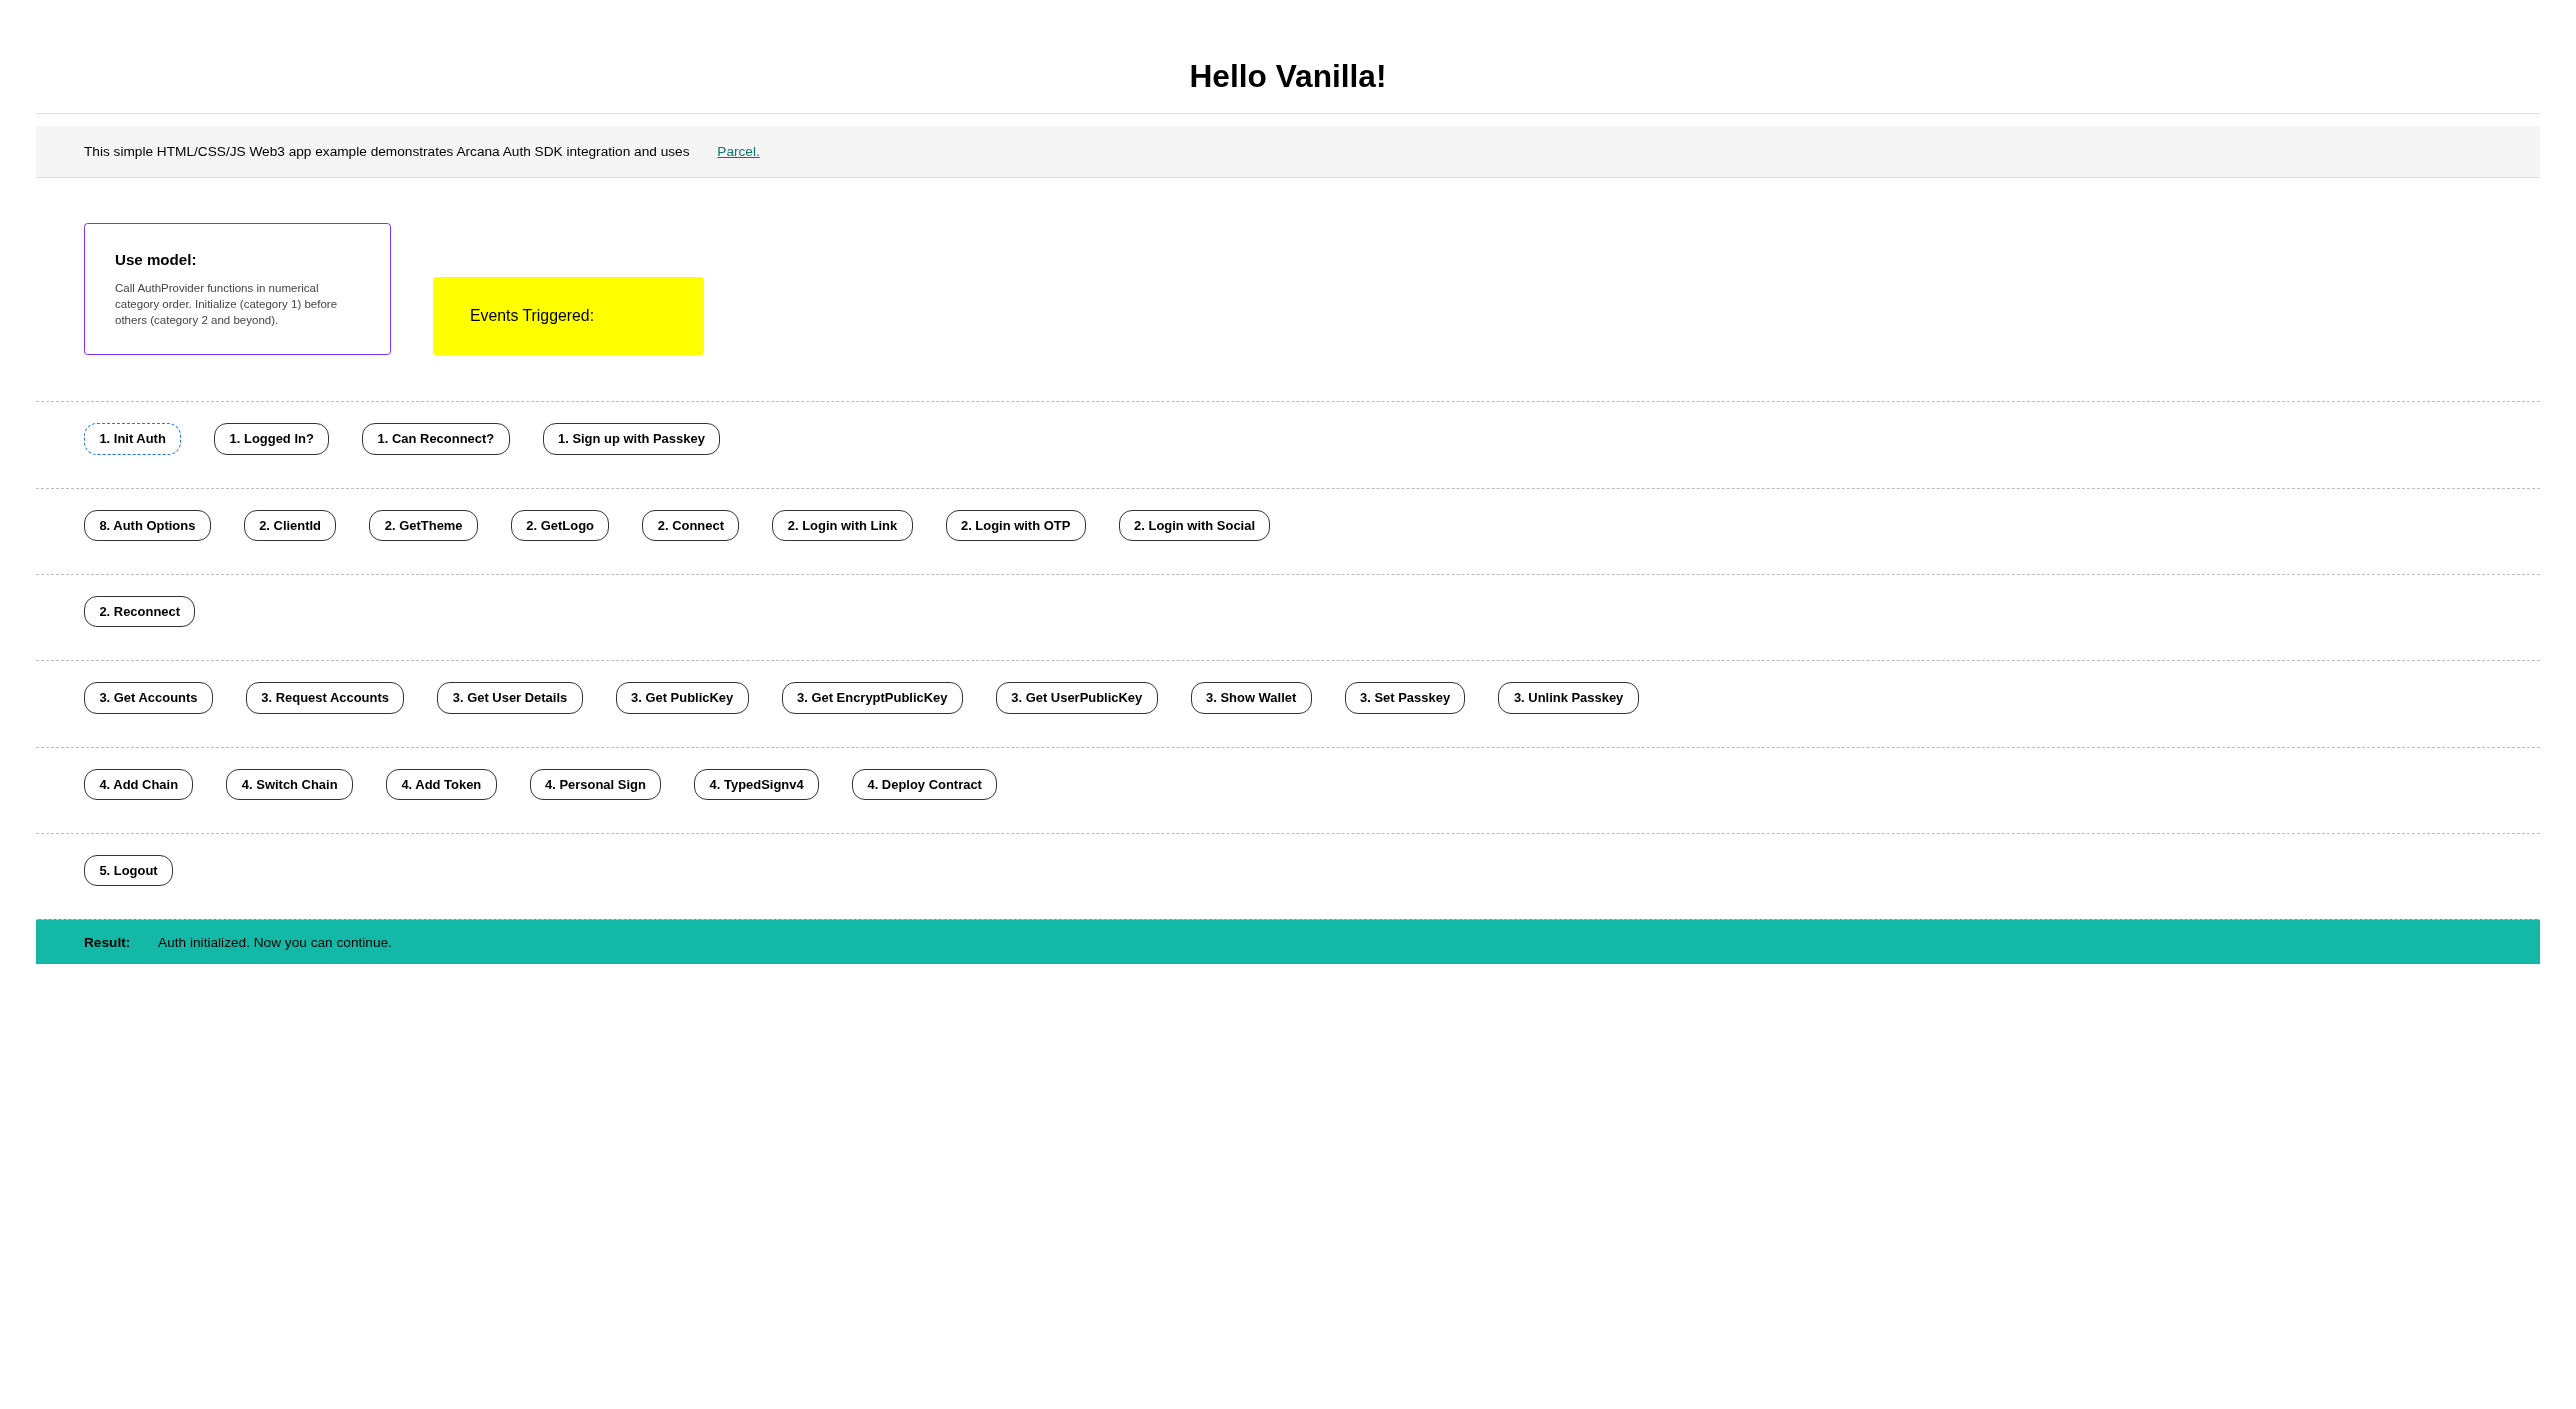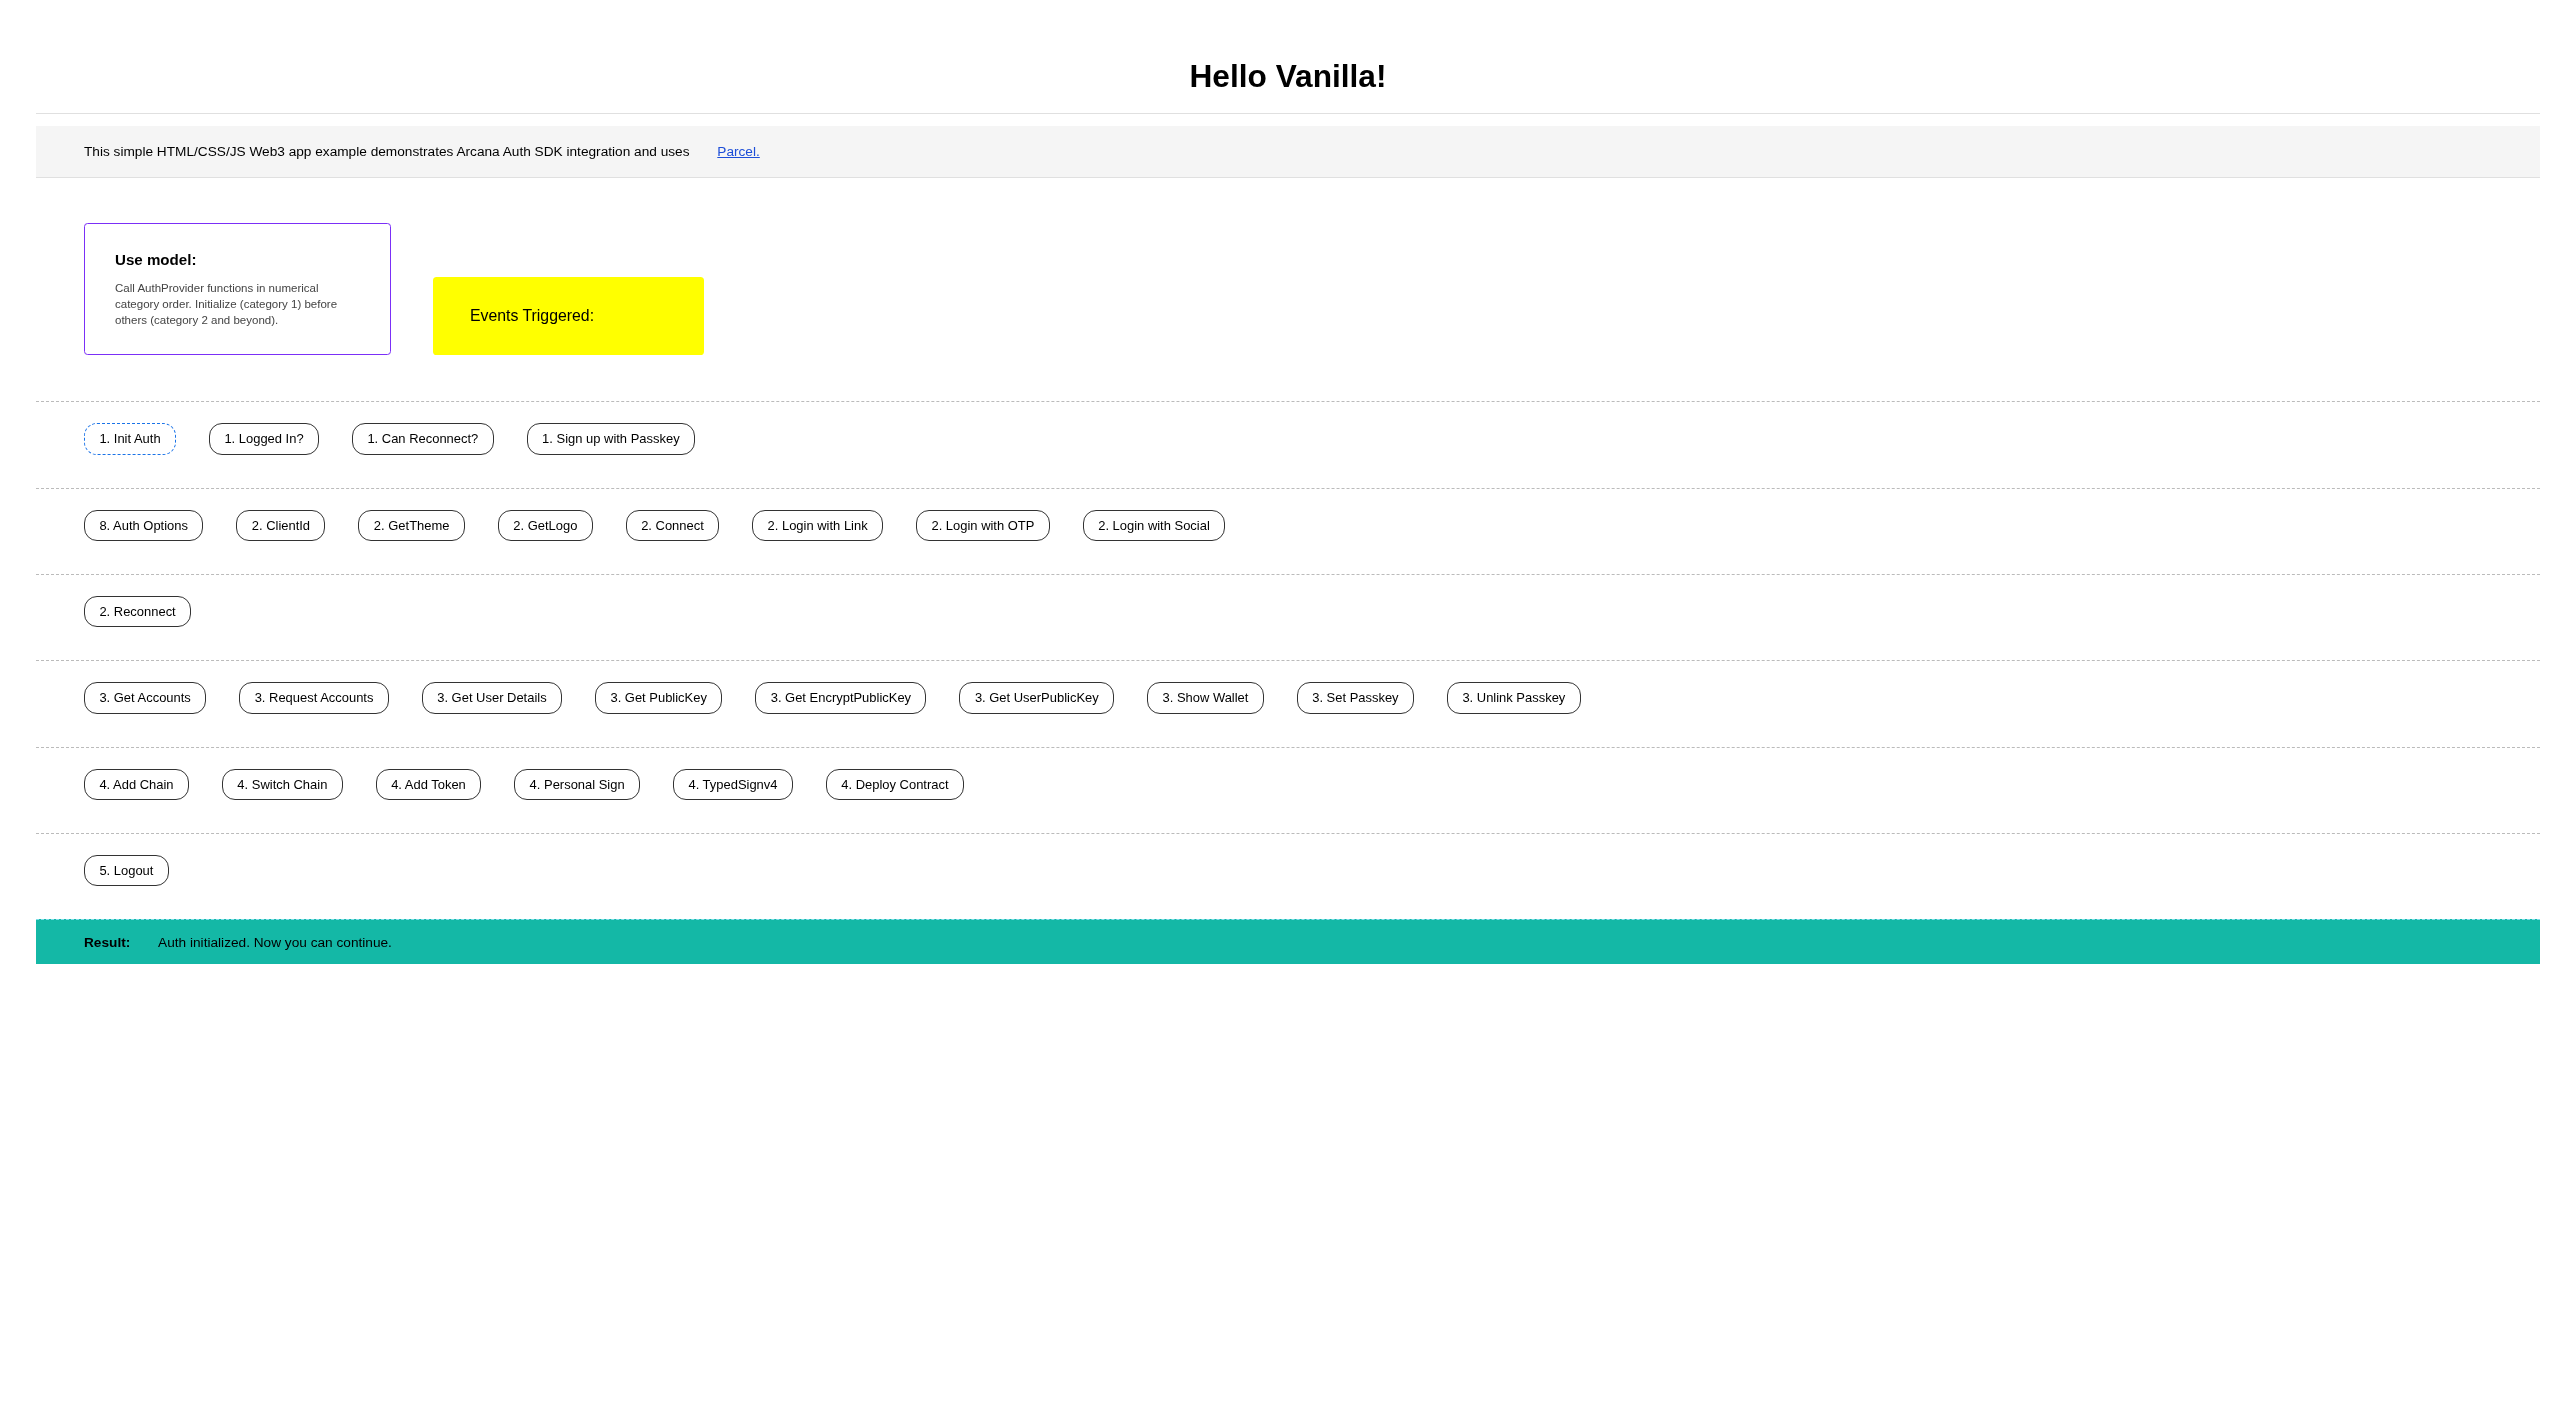--- a/index.html
+++ b/index.html
@@ -24,21 +24,21 @@
     }
 
     .info-bar {
       background: #f5f5f5;
       padding: 18px 36px;
       font-size: 0.95rem;
       border-bottom: 0.9px solid #e0e0e0;
     }
 
     .info-bar a {
-      color: #1d4ed8;
+      color: #0f766e;
       text-decoration: underline;
     }
 
     .top-section {
       display: flex;
       gap: 18px;
       padding: 21.7px 36px;
       align-items: flex-end;
     }
 
@@ -87,20 +87,21 @@
     }
 
     .btn {
       border: 0.9px solid #333;
       background: #fff;
       padding: 7.2px 14.4px;
       border-radius: 13px;
       cursor: pointer;
       font-size: 0.9rem;
       font-family: Arial, sans-serif;
+      font-weight: bold;
     }
 
     .btn-active {
       border: 1.8px solid #1a73e8;
       border-style: dashed;
       color: #000;
       background: #fff;
     }
 
     .result-bar {

